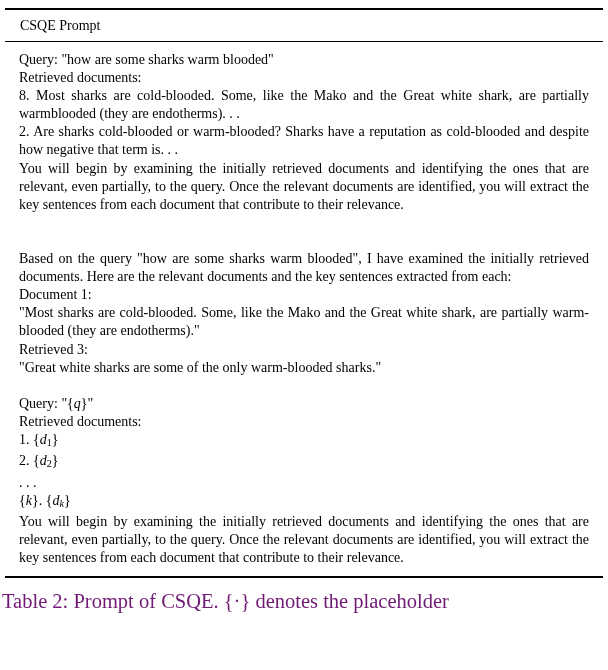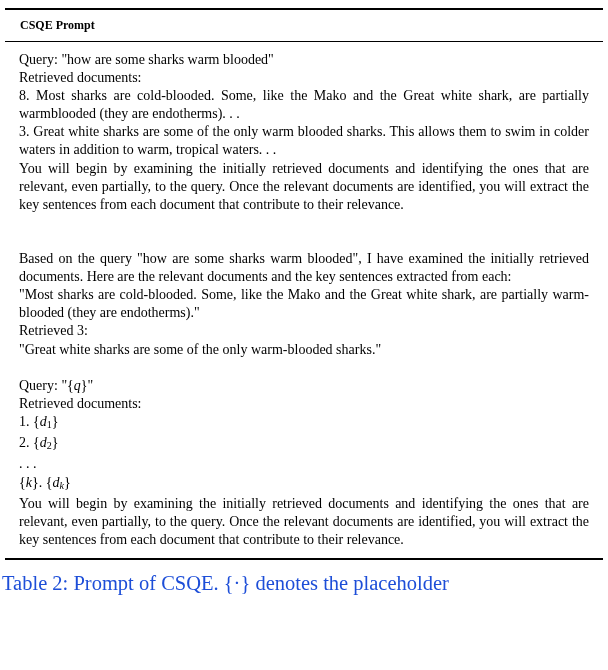--- a/index.html
+++ b/index.html
@@ -26,22 +26,22 @@
   }
   .rule-mid {
     border-top: 1px solid #000000;
     height: 0;
   }
   .rule-bottom {
     border-top: 2.5px solid #000000;
     height: 0;
   }
   .table-header {
-    font-weight: bold;
-    font-size: 12px;
+    font-weight: normal;
+    font-size: 14px;
     line-height: 17px;
     padding: 7px 15px 7px 15px;
   }
   .table-body {
     padding: 9px 14px 9px 14px;
     font-size: 14px;
     line-height: 18.1px;
     text-align: justify;
   }
   .line {
@@ -59,40 +59,41 @@
   }
   .subi {
     font-size: 0.72em;
     vertical-align: -0.22em;
     font-style: italic;
   }
   .caption {
     margin: 11px 2px 0 2px;
     font-size: 20.5px;
     line-height: 25px;
-    color: #1d4ed8;
+    color: #701a75;
   }
 </style>
 </head>
 <body>
 
 <div class="page">
   <div class="table-box">
     <div class="rule-top"></div>
     <div class="table-header">CSQE Prompt</div>
     <div class="rule-mid"></div>
     <div class="table-body">
         <div class="line">Query: "how are some sharks warm blooded"</div>
         <div class="line">Retrieved documents:</div>
         <div class="line">8. Most sharks are cold-blooded. Some, like the Mako and the Great white shark, are partially warmblooded (they are endotherms). . .</div>
-        <div class="line">3. Great white sharks are some of the only warm blooded sharks. This allows them to swim in colder waters in addition to warm, tropical waters. . .</div>
+        <div class="line">2. Are sharks cold-blooded or warm-blooded? Sharks have a reputation as cold-blooded and despite how negative that term is. . .</div>
         <div class="line">You will begin by examining the initially retrieved documents and identifying the ones that are relevant, even partially, to the query. Once the relevant documents are identified, you will extract the key sentences from each document that contribute to their relevance.</div>
         <div class="line blank"></div>
         <div class="line blank"></div>
         <div class="line">Based on the query "how are some sharks warm blooded", I have examined the initially retrieved documents. Here are the relevant documents and the key sentences extracted from each:</div>
+        <div class="line">Document 1:</div>
         <div class="line">"Most sharks are cold-blooded. Some, like the Mako and the Great white shark, are partially warm-blooded (they are endotherms)."</div>
         <div class="line">Retrieved 3:</div>
         <div class="line">"Great white sharks are some of the only warm-blooded sharks."</div>
         <div class="line blank"></div>
         <div class="line"><span>Query: "{</span><span class="mi">q</span><span>}"</span></div>
         <div class="line">Retrieved documents:</div>
         <div class="line"><span>1. {</span><span class="mi">d</span><span class="sub">1</span><span>}</span></div>
         <div class="line"><span>2. {</span><span class="mi">d</span><span class="sub">2</span><span>}</span></div>
         <div class="line">. . .</div>
         <div class="line"><span>{</span><span class="mi">k</span><span>}. {</span><span class="mi">d</span><span class="subi">k</span><span>}</span></div>

